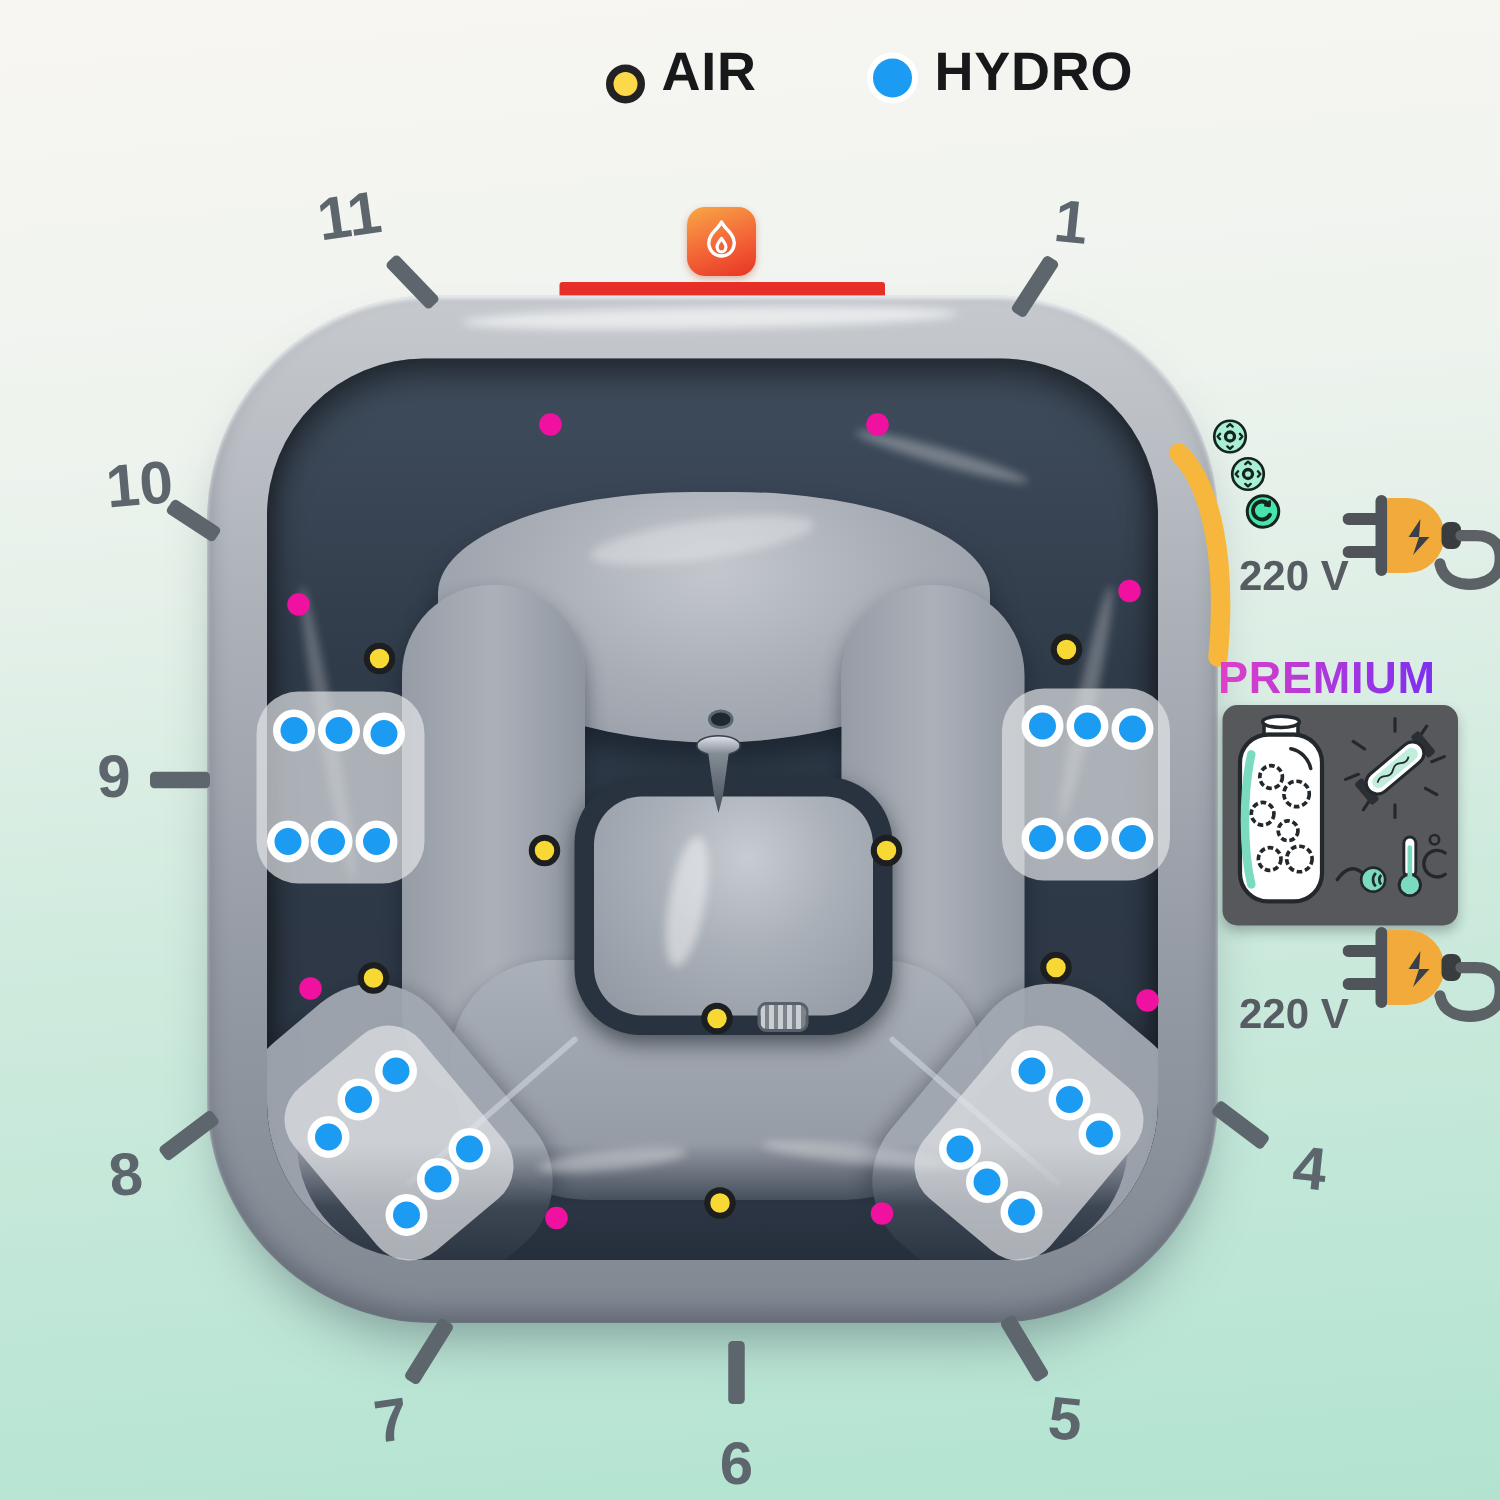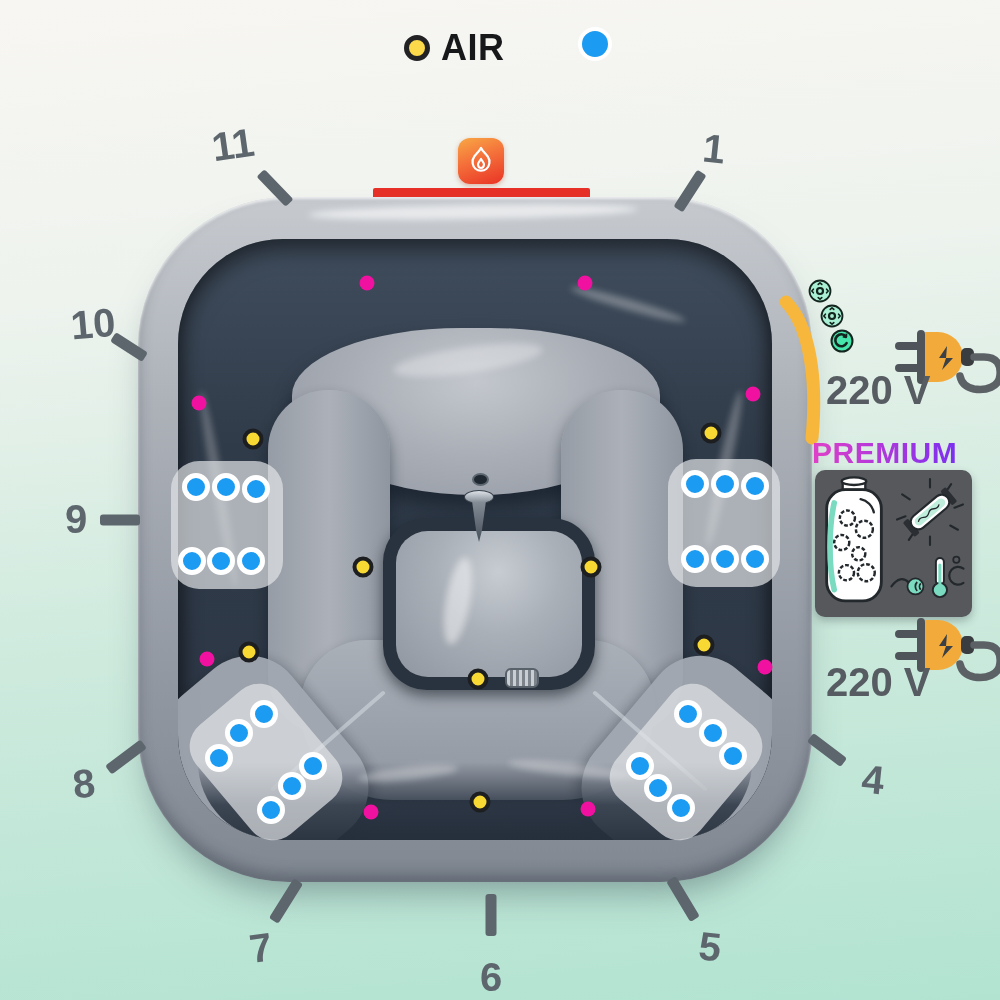--- a/index.html
+++ b/index.html
@@ -1,21 +1,21 @@
 <!DOCTYPE html>
 <html><head>
 <meta charset="utf-8">
 <style>
   html,body{margin:0;padding:0;background:#e8eee9;font-family:"Liberation Sans",sans-serif;}
   .canvas{position:relative;width:1000px;height:1000px;overflow:hidden;
     background:linear-gradient(175deg,#f8f6f2 0%,#eef3ee 28%,#cdeadd 62%,#b2e3d1 100%);}
   .abs{position:absolute;}
 
   
-  .legend-item{position:absolute;display:flex;align-items:center;gap:11px;}
+  .legend-item{position:absolute;display:flex;align-items:flex-end;gap:11px;}
   .li-air{left:404px;top:27px;}
   .li-hydro{left:578px;top:27px;}
   .li-led{left:818px;top:27px;}
   .ldot{border-radius:50%;display:inline-block;}
   .ldot-air{width:16px;height:16px;background:#FBD94A;border:5px solid #222225;}
   .ldot-hydro{width:26px;height:26px;background:#1B9BF2;border:4px solid #ffffff;}
   .ldot-led{width:24px;height:24px;background:#F111A0;}
   .llabel{font-size:36px;font-weight:900;color:#17181a;letter-spacing:.5px;}
 
   
@@ -73,38 +73,39 @@
   .jet-hydro{width:18px;height:18px;background:#1B9BF2;border:5px solid #ffffff;}
   .jet-air{width:13px;height:13px;background:#F8D832;border:4px solid #1d1e20;}
   .jet-led{width:15px;height:15px;background:#F111A0;}
 
   
   .pos-num{position:absolute;transform:translate(-50%,-50%);font-size:40px;font-weight:700;color:#5d666d;}
   .pos-tick{position:absolute;height:11px;background:#5d666d;border-radius:3px;}
 
   
   .ctl-icon{position:absolute;width:24px;height:24px;}
-  .power-label{position:absolute;font-size:40px;font-weight:700;color:#565c61;white-space:nowrap;}
+  .power-label{position:absolute;font-size:28px;font-weight:700;color:#565c61;white-space:nowrap;}
   .premium-label{position:absolute;left:812px;top:436px;font-size:30px;font-weight:800;letter-spacing:.5px;
     background:linear-gradient(90deg,#e040c8,#7b2ff0);-webkit-background-clip:text;background-clip:text;
     color:#a636d6;-webkit-text-fill-color:transparent;}
   .premium-panel{position:absolute;left:815px;top:470px;width:157px;height:147px;border-radius:10px;
     background:#56585c;box-shadow:0 4px 8px rgba(40,50,55,.3);}
 </style>
 </head>
 <body>
 
 <div class="canvas">
 
   <div class="legend-item li-air">
     <span class="ldot ldot-air"></span>
     <span class="llabel">AIR</span>
   </div>
   <div class="legend-item li-hydro">
     <span class="ldot ldot-hydro"></span>
+    <span class="llabel">HYDRO</span>
   </div>
 
   <div class="abs fire-badge">
     <svg width="34" height="34" viewBox="0 0 24 24">
       <path d="M12 2.8 C10.8 5.2 8.6 6.9 7.3 8.8 C6.2 10.4 5.8 12 6.1 13.7 C6.6 16.7 9 18.8 12 18.8 C15 18.8 17.4 16.7 17.9 13.7 C18.2 12 17.8 10.4 16.7 8.8 C15.4 6.9 13.2 5.2 12 2.8 Z" fill="none" stroke="#ffffff" stroke-width="1.6" stroke-linejoin="round"></path>
       <path d="M12 10.5 C11.2 12 9.8 13 9.9 14.6 C10 16 10.9 16.9 12 16.9 C13.1 16.9 14 16 14.1 14.6 C14.2 13 12.8 12 12 10.5 Z" fill="none" stroke="#ffffff" stroke-width="1.5" stroke-linejoin="round"></path>
     </svg>
   </div>
   <div class="abs heater-bar"></div>
 

